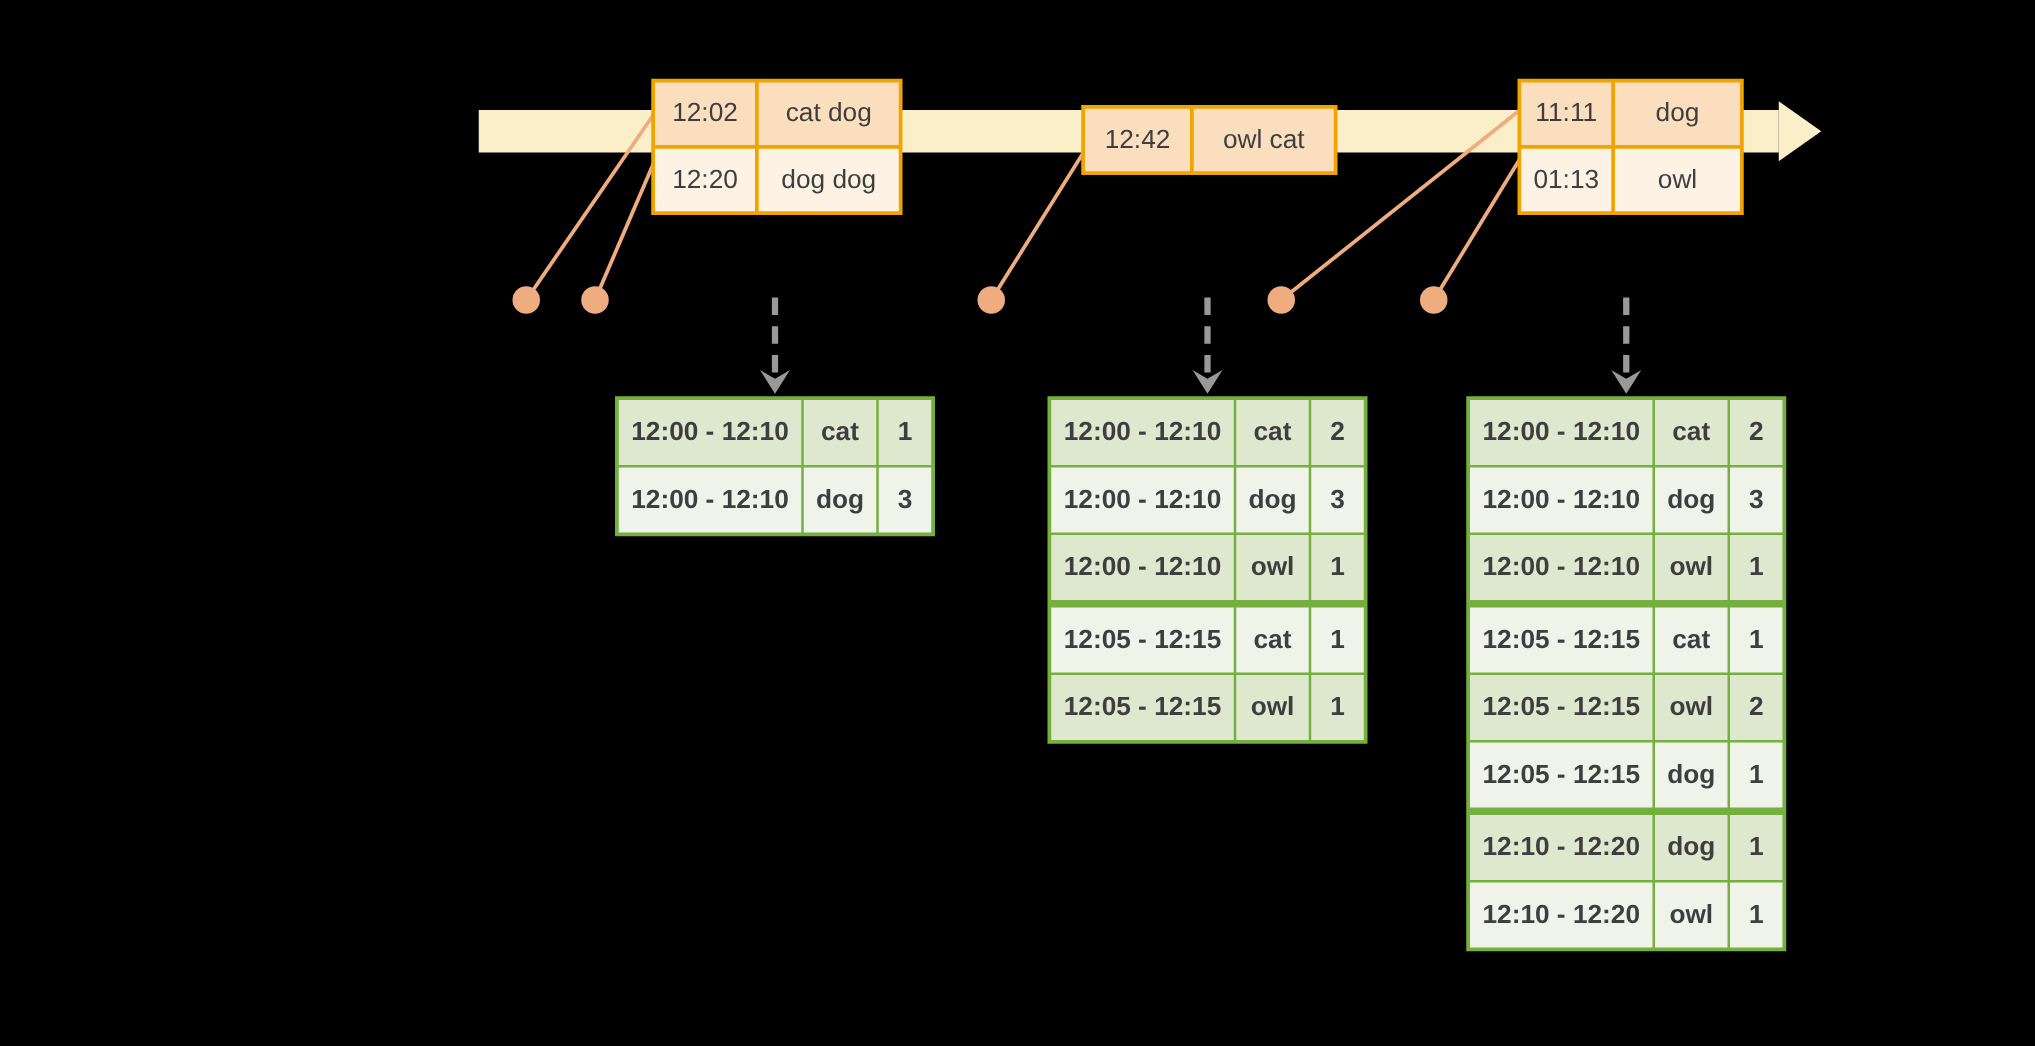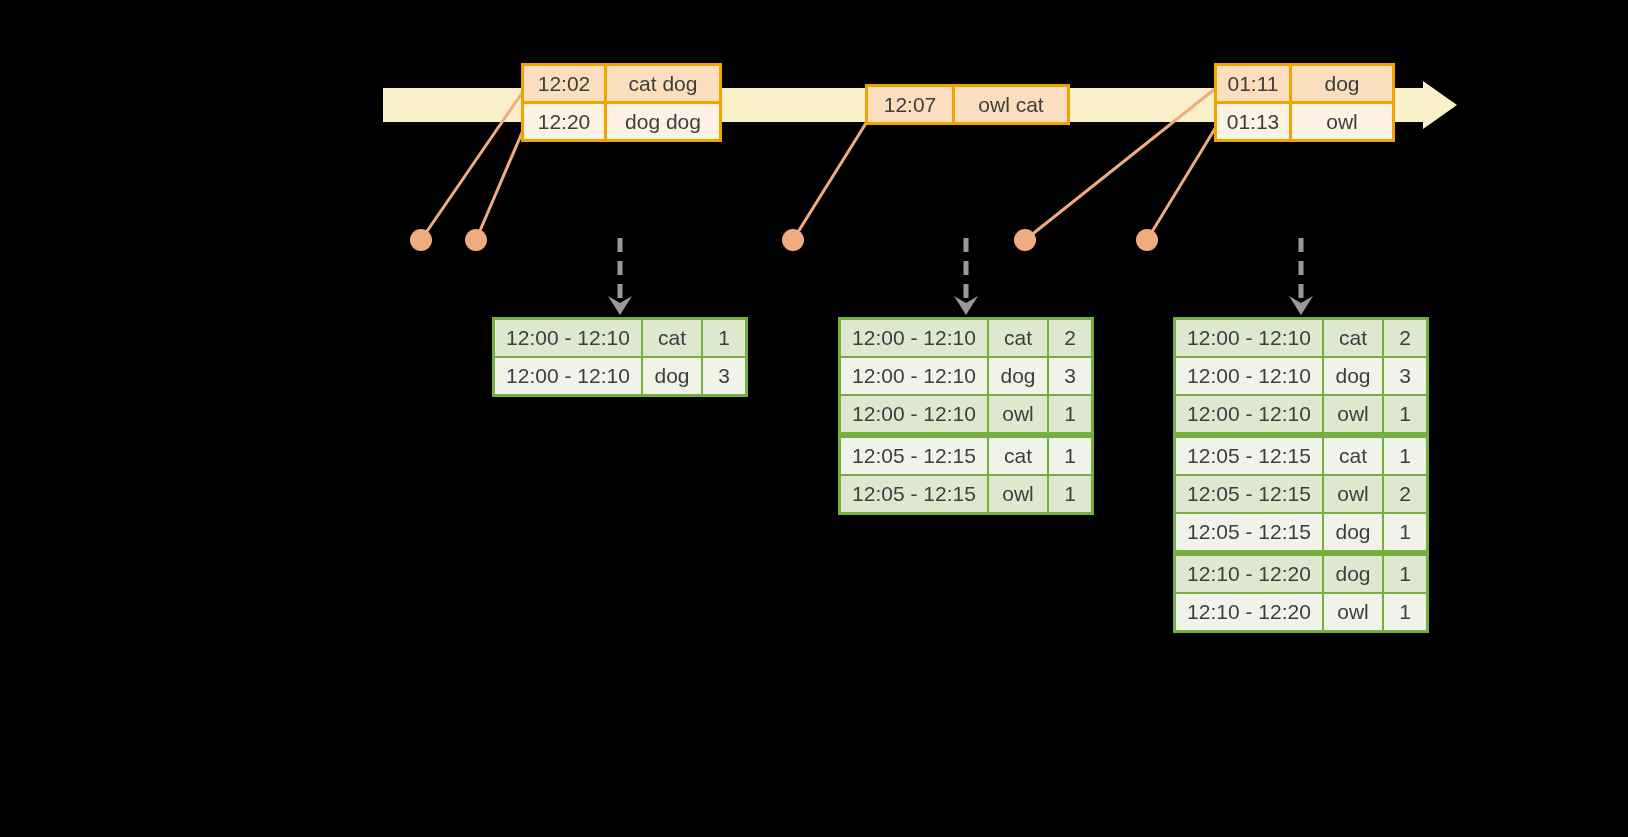--- a/index.html
+++ b/index.html
@@ -15,36 +15,36 @@
     border-top:24px solid transparent;border-bottom:24px solid transparent;}
   
   svg.overlay{position:absolute;left:0;top:0;pointer-events:none;}
   .connector{stroke:var(--connector);stroke-width:3;}
   .dot{fill:var(--connector);}
   .trigger{stroke:var(--arrow-gray);stroke-width:5;stroke-dasharray:14 9;}
   .trigger-head{fill:var(--arrow-gray);}
   
   .etable{position:absolute;background:var(--event-border);padding:3px;
     display:flex;flex-direction:column;gap:3px;}
-  .erow{display:grid;gap:3px;height:35px;}
+  .erow{display:grid;gap:3px;height:50px;}
   .cols-a .erow{grid-template-columns:80px 112px;}
   .cols-b .erow{grid-template-columns:84px 112px;}
   .cols-c .erow{grid-template-columns:72px 100px;}
   #etableA{left:521px;top:63px;}
   #etableB{left:865px;top:84px;}
   #etableC{left:1214px;top:63px;}
   .cell{display:flex;align-items:center;justify-content:center;
     font-size:21px;color:var(--text);white-space:nowrap;}
   .etable .erow:nth-child(odd) .cell{background:var(--event-row-odd-fill);}
   .etable .erow:nth-child(even) .cell{background:var(--event-row-even-fill);}
   
   .rtable{position:absolute;top:317px;background:var(--result-border);padding:3px;
     display:flex;flex-direction:column;gap:2px;}
   #rtable1{left:492px;} #rtable2{left:838px;} #rtable3{left:1173px;}
-  .rrow{display:grid;grid-template-columns:146px 58px 42px;gap:2px;height:36px;}
+  .rrow{display:grid;grid-template-columns:146px 58px 42px;gap:2px;height:52px;font-weight:bold;}
   .rrow.group-start{margin-top:4px;}
   .rtable .rrow:nth-child(odd) .cell{background:var(--result-row-odd-fill);}
   .rtable .rrow:nth-child(even) .cell{background:var(--result-row-even-fill);}
 </style>
 </head>
 <body>
 
 <div class="canvas">
 
   <div class="band"></div>
@@ -77,27 +77,27 @@
     <div class="cell">cat dog</div>
   </div>
 
   <div class="erow row">
     <div class="cell">12:20</div>
     <div class="cell">dog dog</div>
   </div>
 </div>
   <div id="etableB" class="etable cols-b">
   <div class="erow row">
-    <div class="cell">12:07</div>
+    <div class="cell">12:42</div>
     <div class="cell">owl cat</div>
   </div>
 </div>
   <div id="etableC" class="etable cols-c">
   <div class="erow row">
-    <div class="cell">01:11</div>
+    <div class="cell">11:11</div>
     <div class="cell">dog</div>
   </div>
 
   <div class="erow row">
     <div class="cell">01:13</div>
     <div class="cell">owl</div>
   </div>
 </div>
 
   <div id="rtable1" class="rtable">

